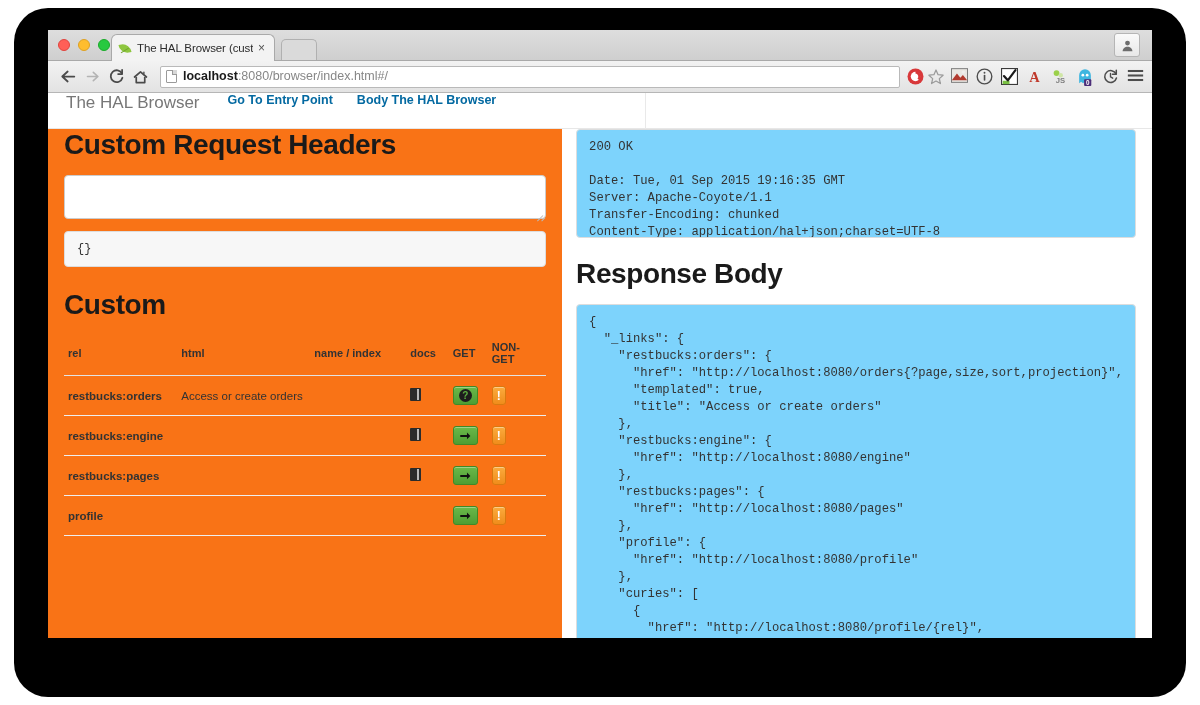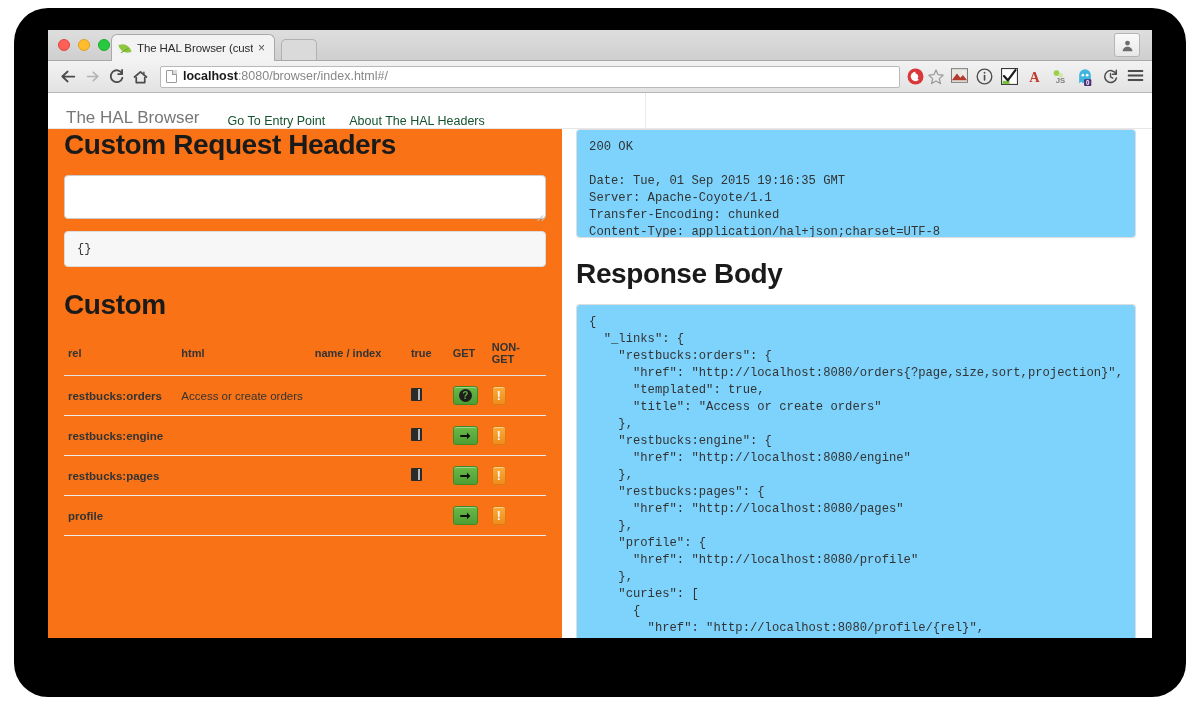--- a/index.html
+++ b/index.html
@@ -159,31 +159,31 @@
   .viewport {
     flex: 1 1 auto;
     background: #ffffff;
     overflow: hidden;
     position: relative;
   }
   .navbar {
     height: 36px;
     border-bottom: 1px solid #e7e7e7;
     background: #ffffff;
-    display: flex; align-items: flex-end;
+    display: flex; align-items: flex-start;
     padding-left: 18px;
     gap: 0;
   }
   .brand {
     font-size: 17px; color: #777777; font-weight: 400;
     margin-right: 28px; white-space: nowrap;
   }
   .navlink {
-    font-size: 12.5px; color: #14532d;
-    margin-right: 24px; white-space: nowrap;
+    font-size: 12.5px; color: #0369a1;
+    margin-right: 24px; white-space: nowrap; font-weight: bold;
   }
 
   .columns {
     display: flex;
     height: 536px;
     background: #ffffff;
   }
   .col-left {
     width: 562px;
     padding: 0 16px 0 16px;
@@ -469,21 +469,21 @@
         </svg>
       </div>
     </div>
   </div>
 
   <div class="viewport">
 
     <div class="navbar">
       <span class="brand">The HAL Browser</span>
       <span class="navlink">Go To Entry Point</span>
-      <span class="navlink">About The HAL Headers</span>
+      <span class="navlink">Body The HAL Browser</span>
     </div>
 
     <div class="columns">
       <div class="gutter"></div>
 
       <div class="col-left">
 
         <h2 class="section">Custom Request Headers</h2>
 
         <div class="headers-textarea">
@@ -497,21 +497,21 @@
         <div class="props-box">{}</div>
 
         <h2 class="section" style="margin-top:22px;">Custom</h2>
 
         <table class="links-table">
           <thead>
             <tr>
               <th class="cell-rel">rel</th>
               <th class="cell-title">html</th>
               <th class="cell-name">name / index</th>
-              <th class="cell-docs">true</th>
+              <th class="cell-docs">docs</th>
               <th class="cell-get">GET</th>
               <th class="cell-nonget">NON-GET</th>
             </tr>
           </thead>
           <tbody>
 
             <tr>
               <td class="cell-rel">restbucks:orders</td>
               <td class="cell-title">Access or create orders</td>
               <td class="cell-name"></td>

